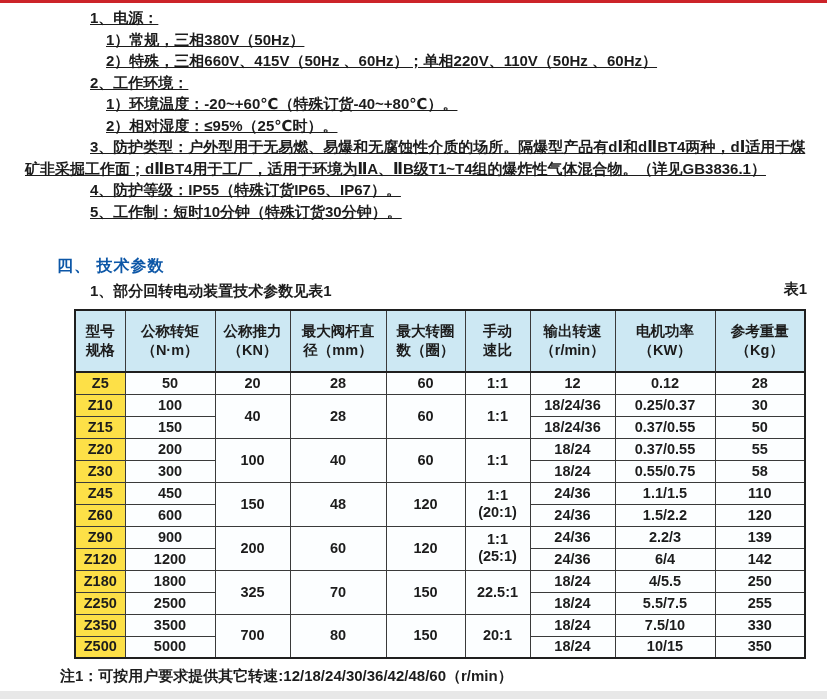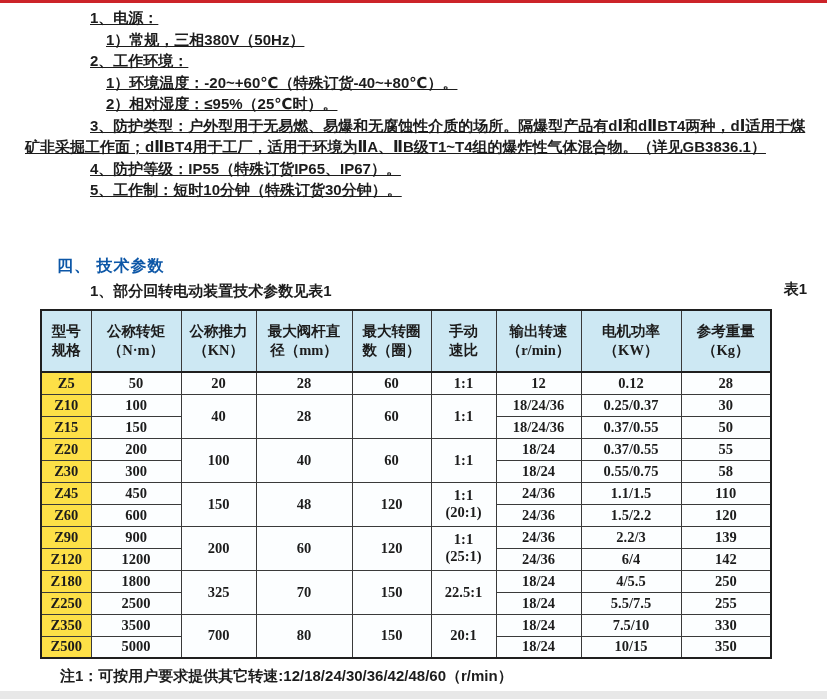--- a/index.html
+++ b/index.html
@@ -17,24 +17,24 @@
   .intro{position:absolute;top:7px;left:25px;width:792px;font-size:15px;font-weight:700;line-height:21.5px;text-decoration:underline;}
   .intro .ind1{padding-left:65px;}
   .intro .ind2{padding-left:81px;}
   .intro .para{text-indent:65px;padding-left:0;}
 
   .section-title{position:absolute;top:256px;left:57px;font-size:16px;font-weight:800;color:#0d57a7;letter-spacing:1px;text-align:center;}
   .sub-title{position:absolute;top:282px;left:90px;font-size:15px;font-weight:700;}
   .table-label{position:absolute;top:280px;right:20px;font-size:15px;font-weight:700;}
 
   table.spec{
-    position:absolute;top:309px;left:40px;
+    position:absolute;top:309px;left:74px;
     width:730px;border-collapse:collapse;table-layout:fixed;
     border:2px solid #1f1f1f;
-    font-size:14.5px;font-weight:600;font-family:Liberation Serif, serif;
+    font-size:14.5px;font-weight:600;
   }
   table.spec th,table.spec td{
     border:1px solid #3a3a3a;
     text-align:center;vertical-align:middle;
     padding:0 1px;overflow:hidden;
     white-space:pre-line;
   }
   table.spec thead th{
     height:60px;background:#cde8f3;
     font-size:14.5px;font-weight:700;line-height:19px;
@@ -53,20 +53,21 @@
 </style>
 </head>
 <body>
 
 <div class="page">
   <div class="top-rule"></div>
 
   <div class="intro">
     <div class="ind1">1、电源：</div>
     <div class="ind2">1）常规，三相380V（50Hz）</div>
+    <div class="ind2">2）特殊，三相660V、415V（50Hz 、60Hz）；单相220V、110V（50Hz 、60Hz）</div>
     <div class="ind1">2、工作环境：</div>
     <div class="ind2">1）环境温度：-20~+60℃（特殊订货-40~+80℃）。</div>
     <div class="ind2">2）相对湿度：≤95%（25℃时）。</div>
     <div class="para">3、防护类型：户外型用于无易燃、易爆和无腐蚀性介质的场所。隔爆型产品有dⅠ和dⅡBT4两种，dⅠ适用于煤矿非采掘工作面；dⅡBT4用于工厂，适用于环境为ⅡA、ⅡB级T1~T4组的爆炸性气体混合物。（详见GB3836.1）</div>
     <div class="ind1">4、防护等级：IP55（特殊订货IP65、IP67）。</div>
     <div class="ind1">5、工作制：短时10分钟（特殊订货30分钟）。</div>
   </div>
 
   <div class="section-title">四、 技术参数</div>
   <div class="sub-title">1、部分回转电动装置技术参数见表1</div>

